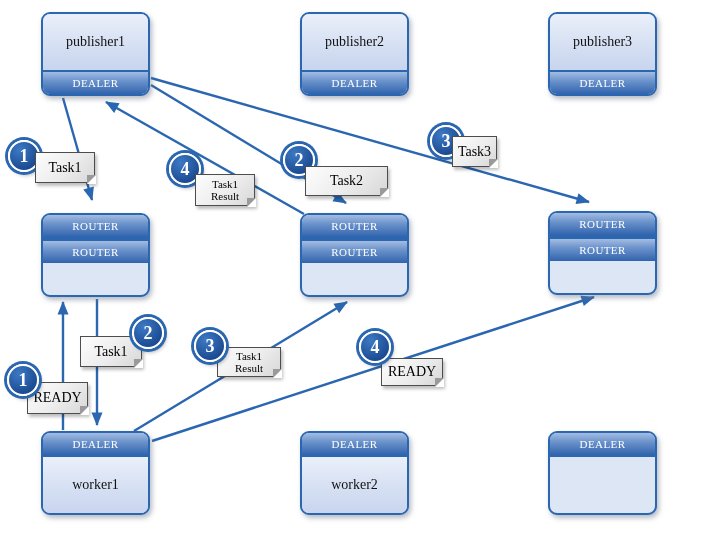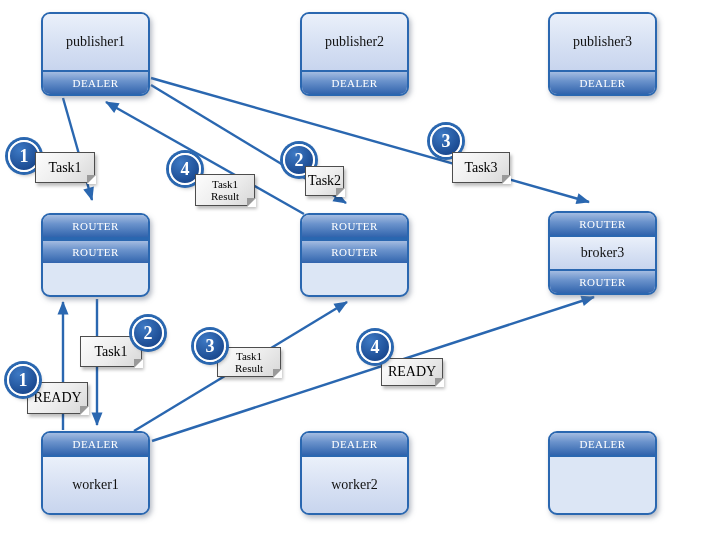--- a/index.html
+++ b/index.html
@@ -96,21 +96,20 @@
   <div class="node" style="left:41px;top:213px">
     <div class="band top">ROUTER</div>
     <div class="band bottom">ROUTER</div>
   </div>
   <div class="node" style="left:300px;top:213px">
     <div class="band top">ROUTER</div>
     <div class="band bottom">ROUTER</div>
   </div>
   <div class="node" style="left:548px;top:211px">
     <div class="band top">ROUTER</div>
-    <div class="body">broker3</div>
     <div class="band bottom">ROUTER</div>
   </div>
 
   <div class="node" style="left:41px;top:431px">
     <div class="band top" style="border-bottom:2px solid #2a67b0;border-top:none">DEALER</div>
     <div class="body">worker1</div>
   </div>
   <div class="node" style="left:300px;top:431px">
     <div class="band top" style="border-bottom:2px solid #2a67b0;border-top:none">DEALER</div>
     <div class="body">worker2</div>
@@ -120,24 +119,24 @@
   </div>
 
   <div class="badge zlo" style="left:8px;top:140px">1</div>
   <div class="badge zlo" style="left:283px;top:144px">2</div>
   <div class="badge zlo" style="left:430px;top:125px">3</div>
   <div class="badge zlo" style="left:169px;top:153px">4</div>
 
   <div class="note zhi" style="left:35px;top:152px;width:60px;height:31px">
     <span class="txt">Task1</span>
   </div>
-  <div class="note zhi" style="left:305px;top:166px;width:39px;height:30px">
+  <div class="note zhi" style="left:305px;top:166px;width:83px;height:30px">
     <span class="txt">Task2</span>
   </div>
-  <div class="note zhi" style="left:452px;top:152px;width:58px;height:31px">
+  <div class="note zhi" style="left:452px;top:136px;width:45px;height:31px">
     <span class="txt">Task3</span>
   </div>
   <div class="note zhi small" style="left:195px;top:174px;width:60px;height:32px">
     <span class="txt">Task1
 Result</span>
   </div>
 
   <div class="note zlo" style="left:27px;top:382px;width:61px;height:32px">
     <span class="txt">READY</span>
   </div>

